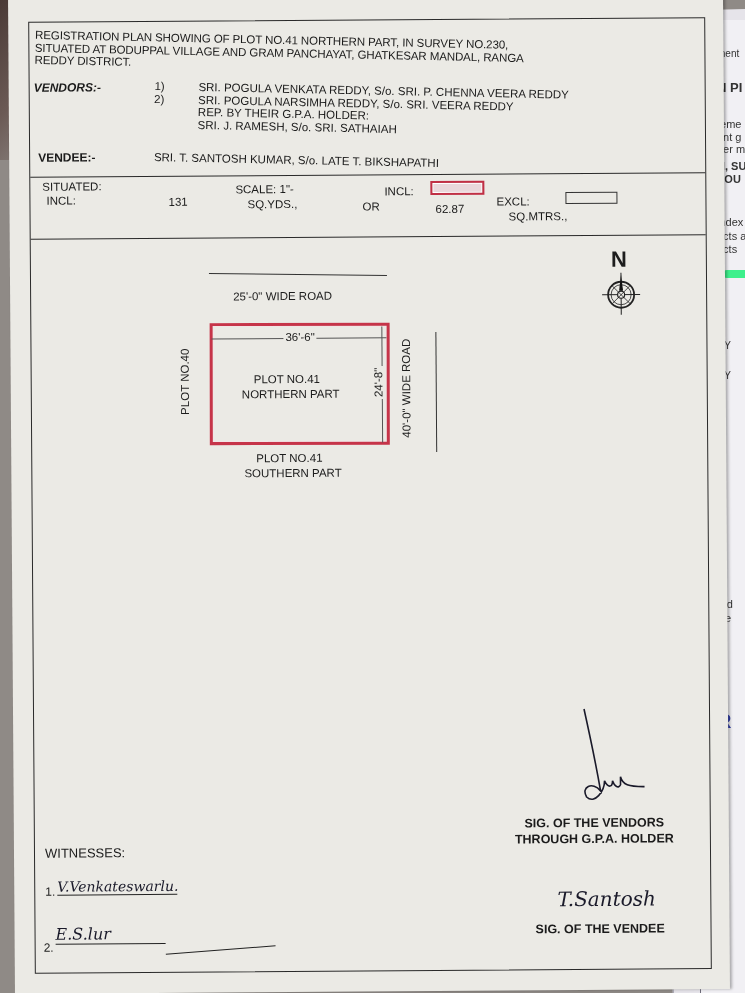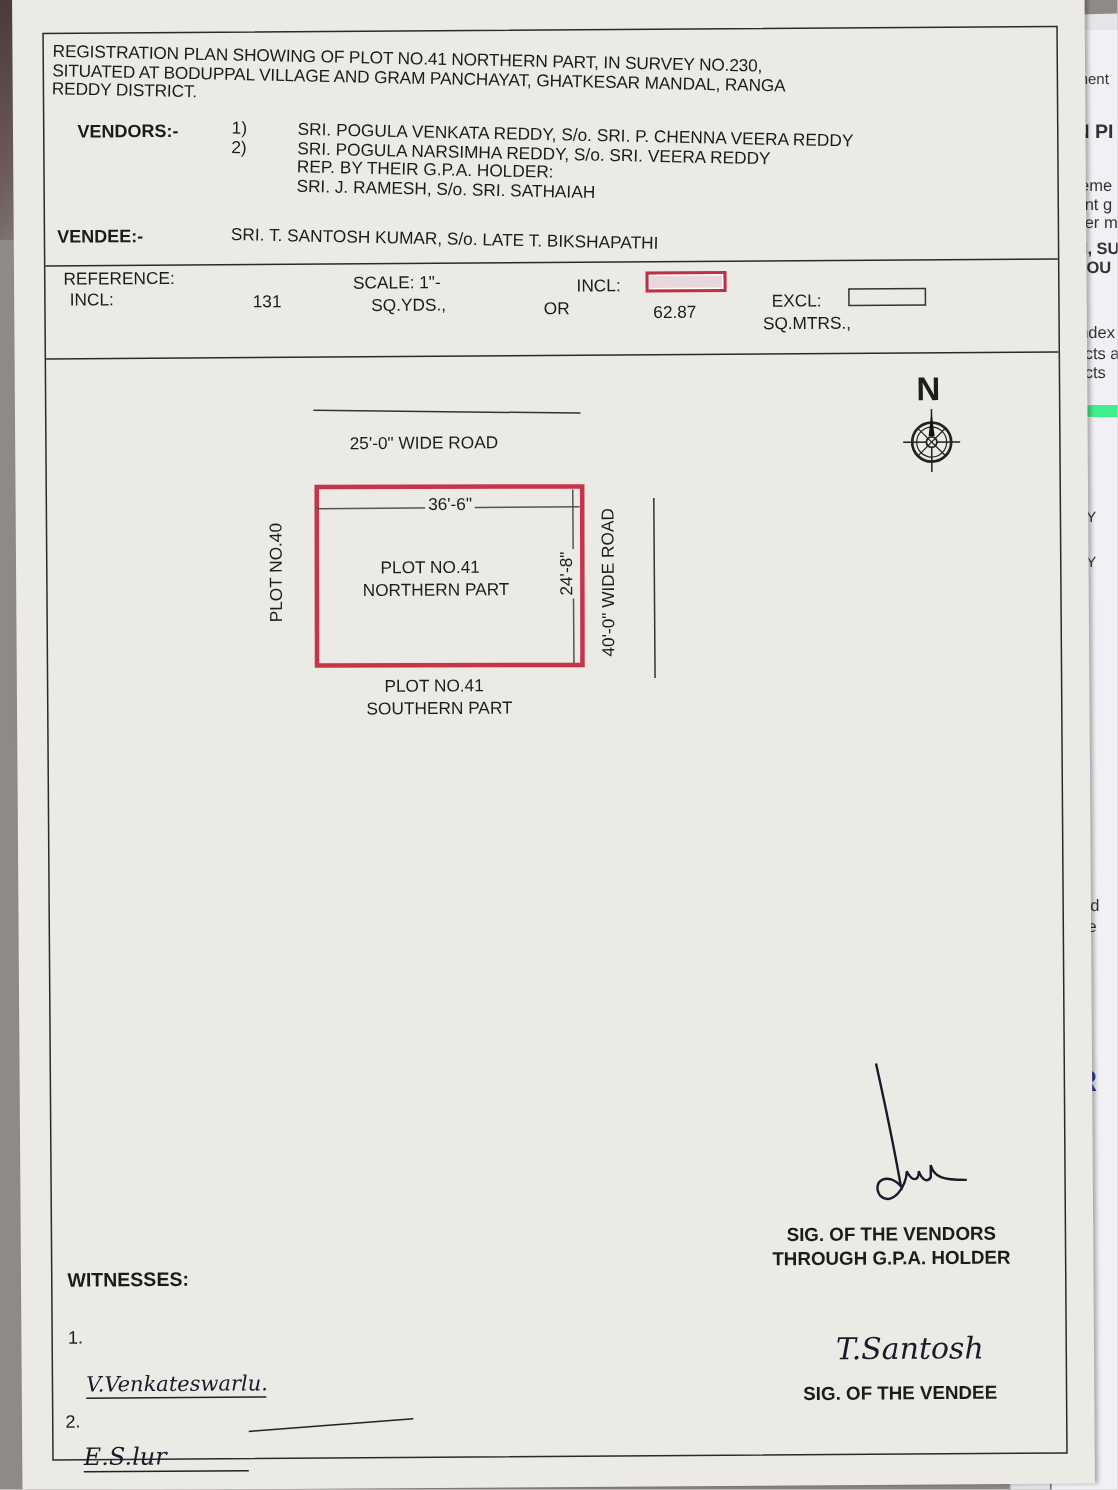--- a/index.html
+++ b/index.html
@@ -46,21 +46,21 @@
     position:absolute; left:0; top:0; right:0; height:154px;
     border-bottom:1.5px solid #2a2a2a;
     color:#1b1b1b;
   }
   .title {
     position:absolute; left:6px; top:6px; width:560px;
     font-size:11.5px; line-height:12.5px; letter-spacing:-0.1px;
     transform:rotate(1.6deg); transform-origin:0 0;
   }
   .lbl { font-weight:bold; font-size:12px; }
-  .vendors-label { position:absolute; left:22px; top:58px; }
+  .vendors-label { position:absolute; left:4px; top:58px;font-style:italic; }
   .vendors-list {
     position:absolute; left:125px; top:58px; font-size:11.5px; line-height:12.5px;
     transform:rotate(1.6deg); transform-origin:0 0;
   }
   .vendors-list .row { display:flex; }
   .vendors-list .num { width:44px; }
   .vendee-label { position:absolute; left:8px; top:128px; }
   .vendee-name {
     position:absolute; left:124px; top:129px; font-size:11.5px;
     transform:rotate(1.6deg); transform-origin:0 0;
@@ -89,24 +89,24 @@
     box-shadow:inset 0 0 0 1px #f2e4e6;
     transform:rotate(0.3deg);
   }
   .dim-h { position:absolute; left:180px; top:101px; width:175px; height:0; border-top:1px solid #555; }
   .dim-v { position:absolute; left:350px; top:90px; width:0; height:116px; border-left:1px solid #555; }
   .vert { transform:rotate(-90deg); transform-origin:center center; }
   .compass { position:absolute; left:570px; top:12px; width:40px; height:70px; }
 
   .sigs { position:absolute; left:0; top:696px; right:0; bottom:0; color:#1b1b1b; }
   .sigs .t { position:absolute; white-space:nowrap; }
-  .bold { font-weight:bold; }
+  .bold { font-weight:normal; }
   .sig-label { font-weight:bold; font-size:12.5px; line-height:16px; text-align:center; }
   .hand { font-family:"DejaVu Serif", serif; font-style:italic; color:#1a1a2a; }
-  .underline { border-bottom:1.3px solid #222;margin-top:37px; }
+  .underline { border-bottom:1.3px solid #222; }
 </style>
 </head>
 <body>
 
 <div class="bg-shadow"></div>
 <div class="side-stamp"></div>
 <div class="side-paper"></div>
 <div class="side-paper2">
   <span class="frag" style="top:28px;font-size:10px">ment</span>
   <span class="frag bold" style="top:60px;font-size:13px">N PI</span>
@@ -155,30 +155,30 @@
           <span class="num"></span>
           <span>SRI. J. RAMESH, S/o. SRI. SATHAIAH</span>
         </div>
       </div>
 
       <div class="lbl vendee-label">VENDEE:-</div>
       <div class="vendee-name">SRI. T. SANTOSH KUMAR, S/o. LATE T. BIKSHAPATHI</div>
     </div>
 
     <div class="ref">
-      <span class="t" style="left:12px;top:4px">REFERENCE:</span>
+      <span class="t" style="left:12px;top:4px">SITUATED:</span>
       <span class="t" style="left:16px;top:18px">INCL:</span>
       <span class="t" style="left:138px;top:20px">131</span>
       <span class="t" style="left:205px;top:8px">SCALE: 1"-</span>
       <span class="t" style="left:217px;top:23px">SQ.YDS.,</span>
       <span class="t" style="left:354px;top:11px">INCL:</span>
       <div class="swatch-incl"></div>
       <span class="t" style="left:332px;top:26px">OR</span>
       <span class="t" style="left:405px;top:29px">62.87</span>
-      <span class="t" style="left:484px;top:22px">EXCL:</span>
+      <span class="t" style="left:466px;top:22px">EXCL:</span>
       <div class="swatch-excl"></div>
       <span class="t" style="left:478px;top:37px">SQ.MTRS.,</span>
     </div>
 
     <div class="drawing">
       <div class="road-line-top"></div>
       <span class="t" style="left:202px;top:53px">25'-0" WIDE ROAD</span>
 
       <div class="plot"></div>
       <div class="dim-h"></div>

